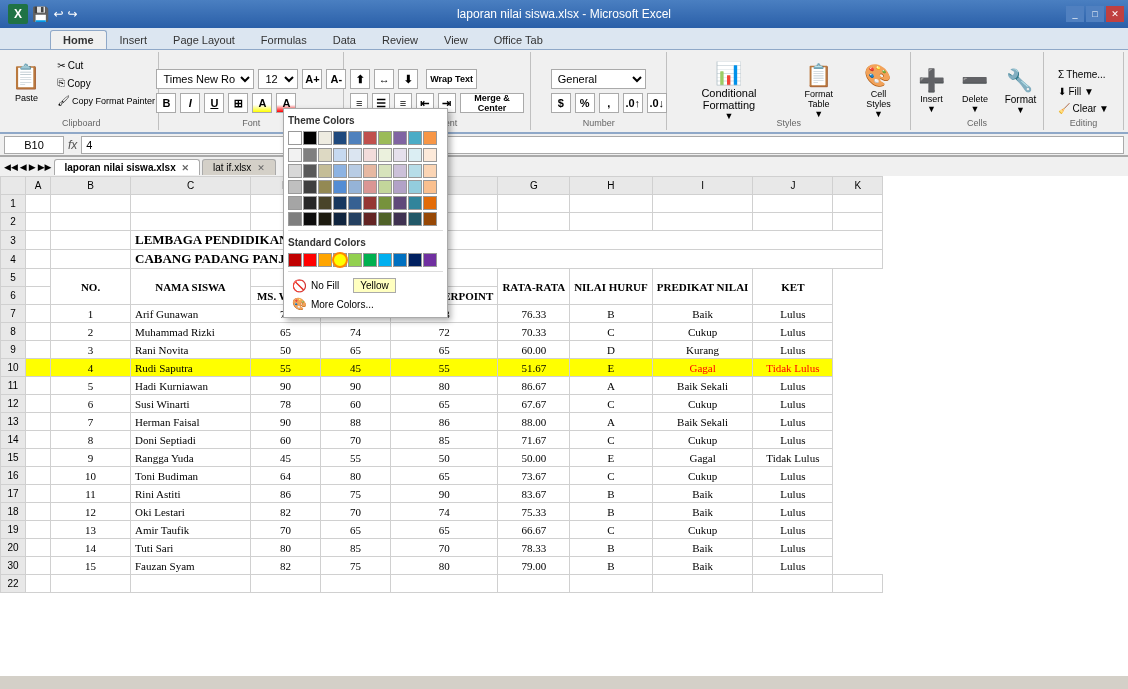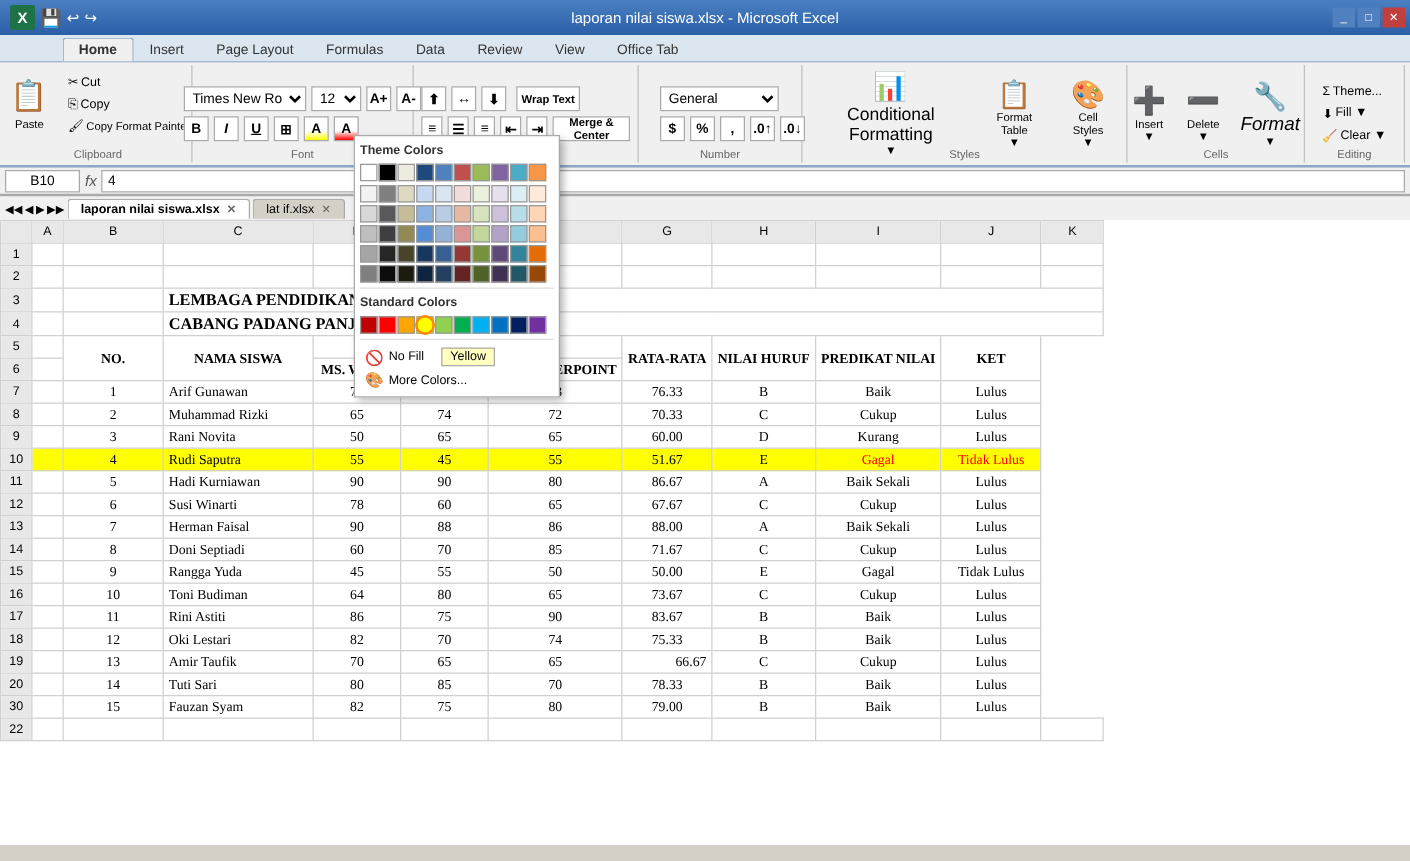--- a/index.html
+++ b/index.html
@@ -430,21 +430,21 @@
         <button class="format-btn">.0↓</button>
       </div>
     </div>
     <div class="ribbon-group-label">Number</div>
   </div>
 
   <div class="ribbon-group" style="min-width:220px;">
     <div class="ribbon-group-content" style="flex-direction:row; gap:4px; align-items:center;">
       <div class="ribbon-big-btn" style="min-width:70px;">
         <div class="big-icon">📊</div>
-        <span style="font-size:14px;text-align:center;">Conditional Formatting</span>
+        <span style="font-size:11px;text-align:center;">Conditional Formatting</span>
         <span style="font-size:9px;">▼</span>
       </div>
       <div class="ribbon-big-btn" style="min-width:60px;">
         <div class="big-icon">📋</div>
         <span style="font-size:9px;text-align:center;">Format Table</span>
         <span style="font-size:9px;">▼</span>
       </div>
       <div class="ribbon-big-btn" style="min-width:50px;">
         <div class="big-icon">🎨</div>
         <span style="font-size:9px;text-align:center;">Cell Styles</span>
@@ -461,21 +461,21 @@
         <span style="font-size:9px;">Insert</span>
         <span style="font-size:9px;">▼</span>
       </div>
       <div class="ribbon-big-btn" style="min-width:38px;">
         <div class="big-icon">➖</div>
         <span style="font-size:9px;">Delete</span>
         <span style="font-size:9px;">▼</span>
       </div>
       <div class="ribbon-big-btn" style="min-width:38px;">
         <div class="big-icon">🔧</div>
-        <span style="font-size:15px;font-style:italic;">Format</span>
+        <span style="font-size:10px;">Format</span>
         <span style="font-size:9px;">▼</span>
       </div>
     </div>
     <div class="ribbon-group-label">Cells</div>
   </div>
 
   <div class="ribbon-group autosum-group" style="min-width:80px;">
     <div class="ribbon-group-content" style="align-items:stretch;">
       <div class="ribbon-btn-small">
         <span>Σ</span>
@@ -750,21 +750,21 @@
             <td style="text-align: center;">Lulus</td>
           </tr>
           <tr>
             <td class="row-num">19</td>
             <td></td>
             <td style="text-align: center;">13</td>
             <td style="text-align: left;">Amir Taufik</td>
             <td style="text-align: center;">70</td>
             <td style="text-align: center;">65</td>
             <td style="text-align: center;">65</td>
-            <td style="text-align: right; margin-top: 24px;">66.67</td>
+            <td style="text-align: center; margin-top: 24px;">66.67</td>
             <td style="text-align: center;">C</td>
             <td style="text-align: center;">Cukup</td>
             <td style="text-align: center;">Lulus</td>
           </tr>
           <tr>
             <td class="row-num">20</td>
             <td></td>
             <td style="text-align: center;">14</td>
             <td style="text-align: left;">Tuti Sari</td>
             <td style="text-align: center;">80</td>

